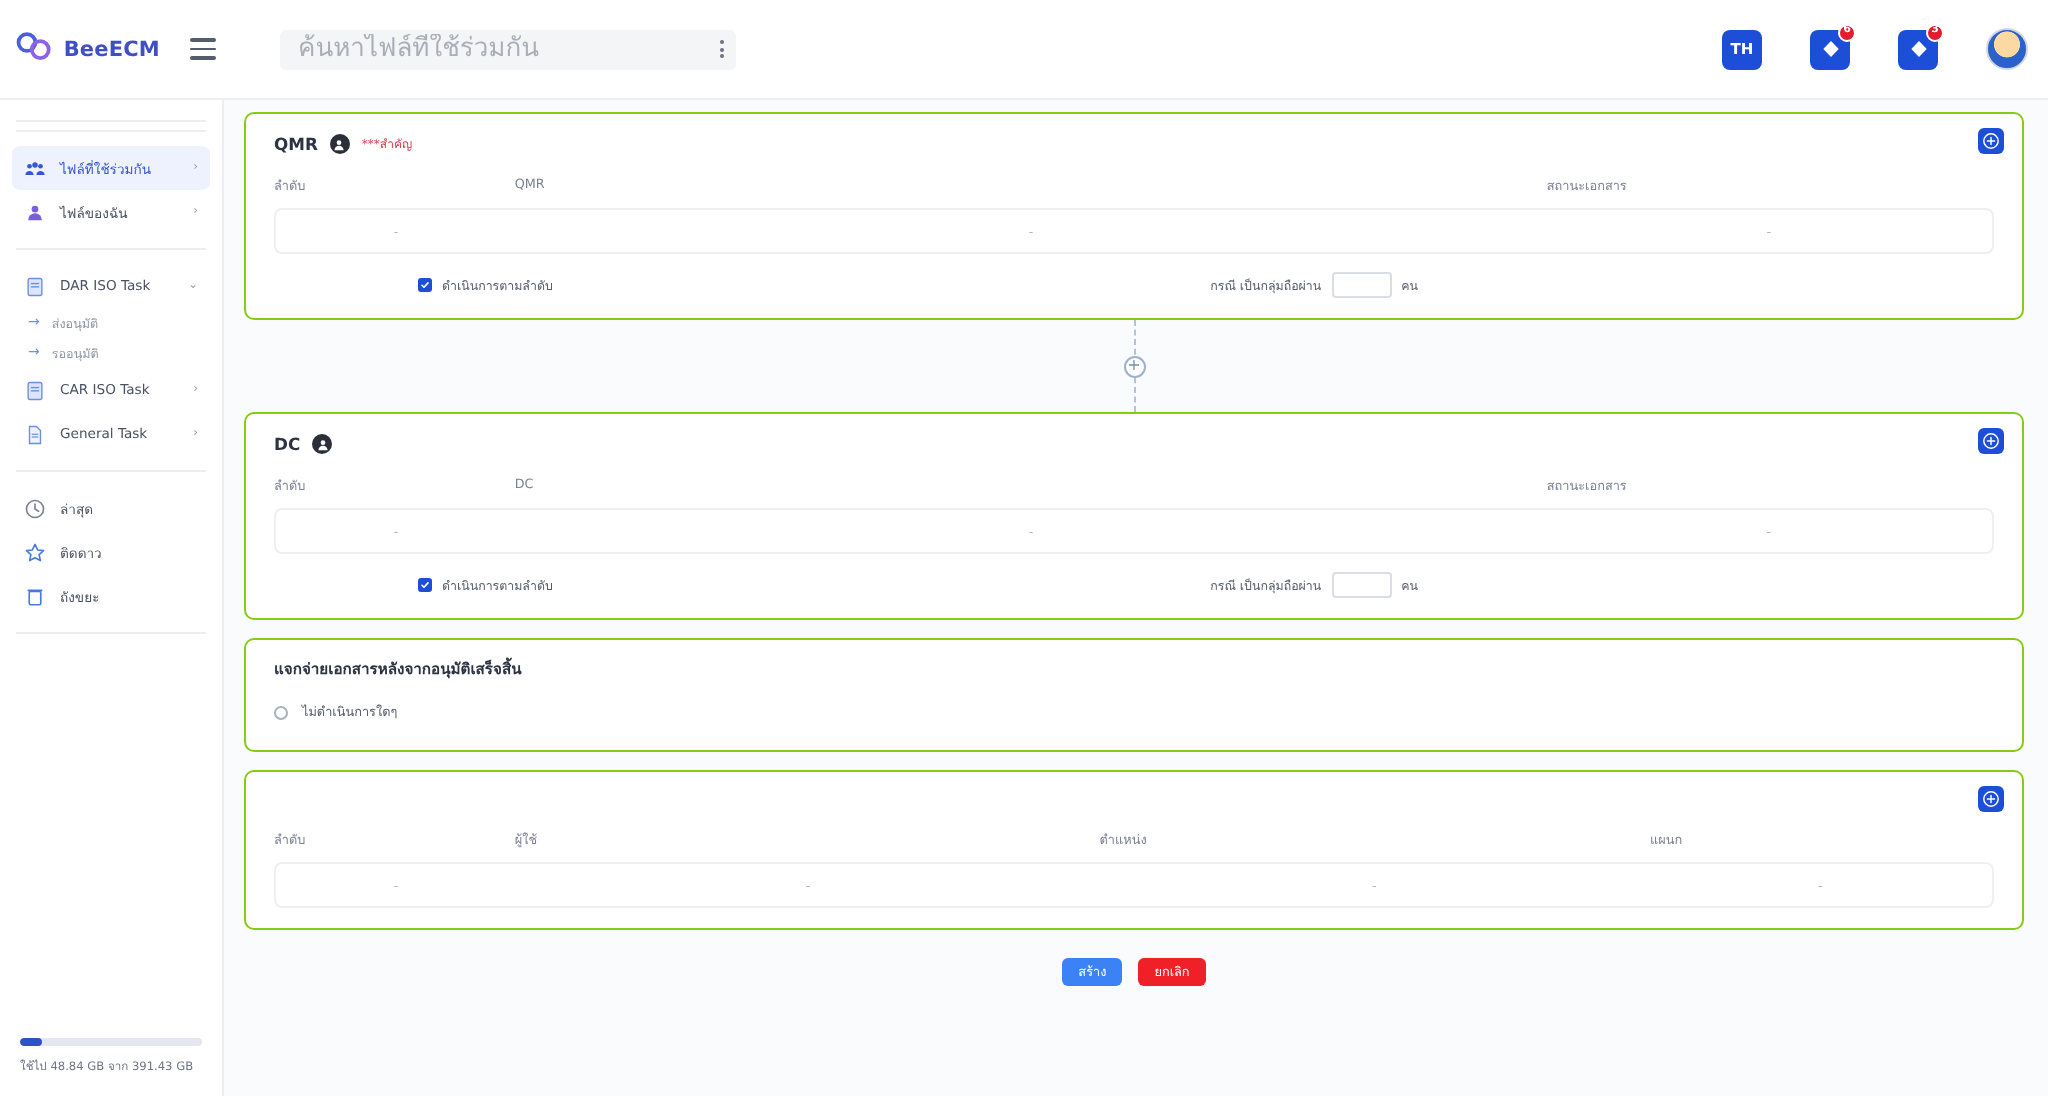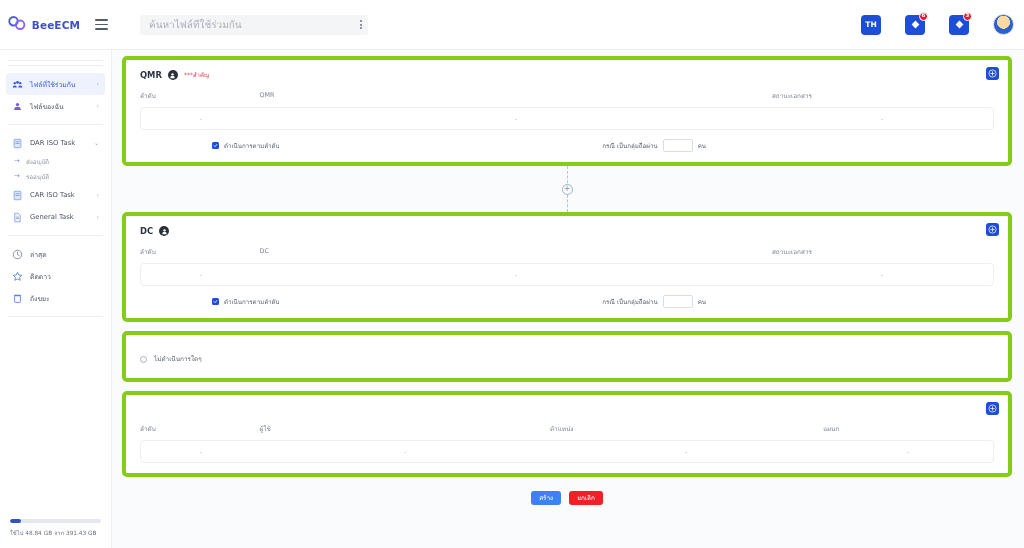--- a/index.html
+++ b/index.html
@@ -23,21 +23,21 @@
   .hamburger { width: 26px; display: flex; flex-direction: column; gap: 3px; align-items: center; margin-left: 8px; cursor: pointer; }
   .hamburger i { display: block; width: 13px; height: 1.6px; background: #555c6b; border-radius: 2px; }
 
   .searchwrap {
     margin-left: 26px; width: 228px; height: 20px;
     background: #f4f5f7; border-radius: 3px;
     display: flex; align-items: center; padding: 0 6px 0 9px;
   }
   .searchwrap input {
     flex: 1; border: none; outline: none; background: transparent;
-    font-size: 10px; color: #3c4250; font-family: inherit;
+    font-size: 13px; color: #3c4250; font-family: inherit;
   }
   .searchwrap input::placeholder { color: #a9aeb8; }
   .dots { display: flex; flex-direction: column; gap: 1.5px; align-items: center; cursor: pointer; padding-left: 4px; }
   .dots i { width: 2px; height: 2px; background: #6b7280; border-radius: 50%; display: block; }
 
   .topright { margin-left: auto; display: flex; align-items: center; gap: 24px; }
   .sqbtn {
     width: 20px; height: 20px; border-radius: 4px; background: #1d4ed8;
     color: #fff; font-size: 7.5px; font-weight: bold;
     display: flex; align-items: center; justify-content: center;
@@ -92,21 +92,21 @@
   .bar { height: 4px; background: #e4e7ee; border-radius: 3px; overflow: hidden; }
   .bar span { display: block; height: 100%; width: 12.5%; background: #2f52c8; border-radius: 3px; }
   .storage-text { margin-top: 5px; font-size: 5.8px; color: #6d7policy; color: #6d7486; }
 
   
   .main {
     flex: 1; background: #fafbfc; overflow: hidden;
     padding: 6px 12px 0 10px; display: flex; flex-direction: column;
   }
   .card {
-    background: #fff; border: 4px solid #84cc16; border-radius: 5px;
+    background: #fff; border: 1px solid #84cc16; border-radius: 5px;
     position: relative; padding: 8px 14px 10px 14px;
   }
   .card-plus {
     position: absolute; top: 7px; right: 9px;
     width: 13px; height: 13px; border-radius: 3px; background: #1d4ed8;
     display: flex; align-items: center; justify-content: center; cursor: pointer;
   }
   .card-plus svg { width: 9px; height: 9px; }
 
   .card-head { display: flex; align-items: center; gap: 6px; height: 14px; }
@@ -445,20 +445,21 @@
           <span class="grp-lbl">กรณี เป็นกลุ่มถือผ่าน</span>
           <input value="" style="">
           <span class="grp-lbl">คน</span>
         </div>
       </div>
     </div>
 
     <div class="spacer"></div>
 
     <div class="card" style="padding-bottom:14px;">
+      <div class="sec-title">แจกจ่ายเอกสารหลังจากอนุมัติเสร็จสิ้น</div>
       <div class="radios">
         <div class="radio">
           <span class="rdot"></span>
           <span class="lbl">ไม่ดำเนินการใดๆ</span>
         </div>
       </div>
     </div>
 
     <div class="spacer"></div>
 

